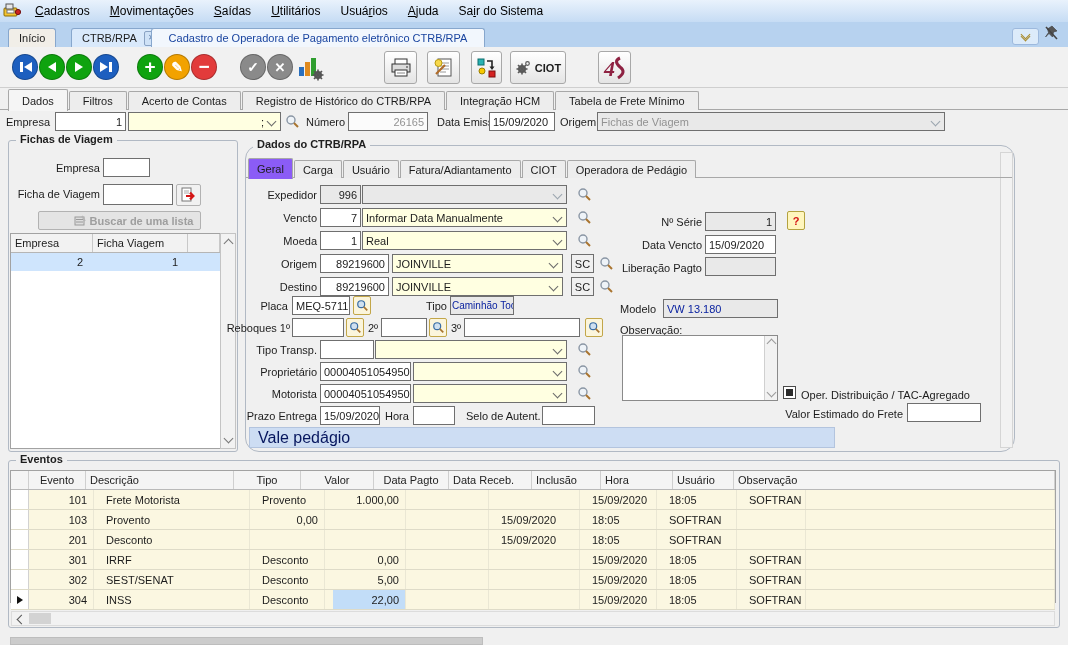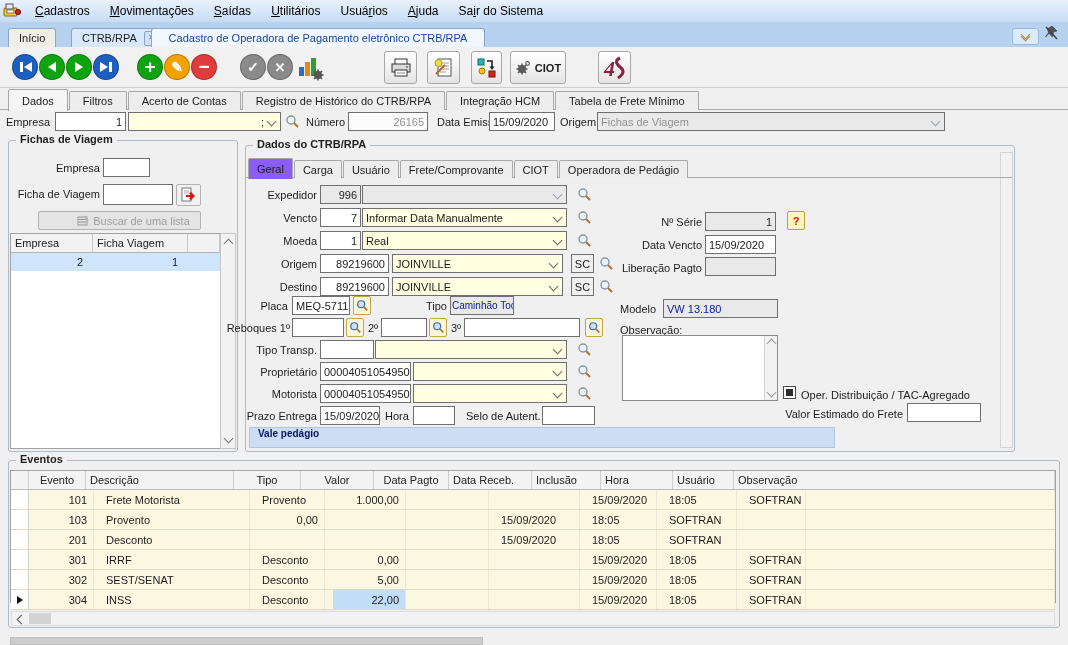--- a/index.html
+++ b/index.html
@@ -67,21 +67,21 @@
   .egrid-row .c.marker{background:#fff;border-right:1px solid #d2d2d2;justify-content:center;}
   .egrid-row .c.sel{background:#c2ddf8;}
   .tri-row{width:0;height:0;border-top:4px solid transparent;border-bottom:4px solid transparent;border-left:6px solid #111;}
   
   .sbar{position:absolute;background:#f2f2f2;box-sizing:border-box;}
   .schev{width:6px;height:6px;border-right:1.4px solid #777;border-bottom:1.4px solid #777;display:inline-block;}
   .radio{width:11px;height:11px;border:1px solid #9a9a9a;border-radius:50%;background:#fff;display:inline-block;position:relative;box-sizing:border-box;}
   .radio.on::after{content:"";position:absolute;left:2px;top:2px;width:5px;height:5px;border-radius:50%;background:#6a6a6a;}
   .checkbox{position:absolute;width:13px;height:13px;border:1px solid #4a4a4a;background:#fff;box-sizing:border-box;display:flex;align-items:center;justify-content:center;}
   .checkbox .fill{width:7px;height:7px;background:#2b2b2b;}
-  .valebar{position:absolute;background:#cdddf3;border:1px solid #b3c4de;display:flex;align-items:flex-start;padding-left:8px;font-weight:bold;font-size:10px;color:#06165e;box-sizing:border-box;}
+  .valebar{position:absolute;background:#cdddf3;border:1px solid #b3c4de;display:flex;align-items:flex-end;padding-left:8px;font-weight:normal;font-size:16px;color:#06165e;box-sizing:border-box;}
   .btn{position:absolute;border:1px solid #b2b2b2;background:#e7e7e7;display:flex;align-items:center;justify-content:center;box-sizing:border-box;border-radius:2px;}
 </style>
 </head>
 <body>
 
 <div id="app">
 
   <div class="menubar">
     <span style="margin-right:4px;">
       <svg width="18" height="16" viewBox="0 0 18 16">
@@ -306,21 +306,21 @@
       <span></span>
     </div>
   <div class="btn" style="left:176px;top:184px;width:25px;height:22px;background:#f1f1f1;">
     <svg width="17" height="16" viewBox="0 0 17 16">
         <rect x="2" y="1" width="9" height="13" fill="#fff" stroke="#777"></rect>
         <line x1="4" y1="4" x2="9" y2="4" stroke="#aaa"></line>
         <line x1="4" y1="6" x2="9" y2="6" stroke="#aaa"></line>
         <path d="M6,9 h7 m-3,-3.4 l3.4,3.4 -3.4,3.4" fill="none" stroke="#d41414" stroke-width="2.2"></path>
       </svg>
   </div>
-  <div class="btn" style="left:38px;top:211px;width:163px;height:19px;color:#9e9e9e;font-weight:normal;background:#e4e4e4;padding-left:28px;">
+  <div class="btn" style="left:38px;top:211px;width:163px;height:19px;color:#9e9e9e;font-weight:bold;background:#e4e4e4;padding-left:28px;">
     <svg width="12" height="12" viewBox="0 0 12 12" style="margin-right:4px;">
         <rect x="1" y="2" width="9" height="8" fill="#ddd" stroke="#9a9a9a"></rect>
         <line x1="2" y1="4.5" x2="9" y2="4.5" stroke="#9a9a9a"></line>
         <line x1="2" y1="7" x2="9" y2="7" stroke="#9a9a9a"></line>
         <line x1="8" y1="1" x2="11" y2="6" stroke="#b5b5b5" stroke-width="1.6"></line>
       </svg>
     <span>Buscar de uma lista</span>
   </div>
   <div class="grid" style="left:10px;top:233px;width:210px;height:216px;border-right:none;">
     <div class="fgrid-head">
@@ -332,36 +332,36 @@
       <div class="c">2</div>
       <div class="c">1</div>
       <div class="c"></div>
     </div>
   </div>
   <div class="sbar" style="left:220px;top:233px;width:16px;height:216px;border:1px solid #c4c4c4;">
     <span class="schev" style="position:absolute;left:4px;top:6px;transform:rotate(-135deg);"></span>
     <span class="schev" style="position:absolute;left:4px;bottom:6px;transform:rotate(45deg);"></span>
   </div>
 
-  <div class="gbox" style="left:245px;top:145px;width:770px;height:307px;">
+  <div class="gbox" style="left:245px;top:145px;width:770px;height:307px;border-radius:14px;">
     <span class="gtitle">Dados do CTRB/RPA</span>
   </div>
   <div class="iline"></div>
   <div class="itabs">
     <div class="itab active">
         <span>Geral</span>
       </div>
     <div class="itab">
         <span>Carga</span>
       </div>
     <div class="itab">
         <span>Usuário</span>
       </div>
     <div class="itab">
-        <span>Frete/Comprovante</span>
+        <span>Fatura/Adiantamento</span>
       </div>
     <div class="itab">
         <span>CIOT</span>
       </div>
     <div class="itab">
         <span>Operadora de Pedágio</span>
       </div>
   </div>
 
   <div class="lbl r" style="left:247px;top:185px;width:70px;">Expedidor</div>

